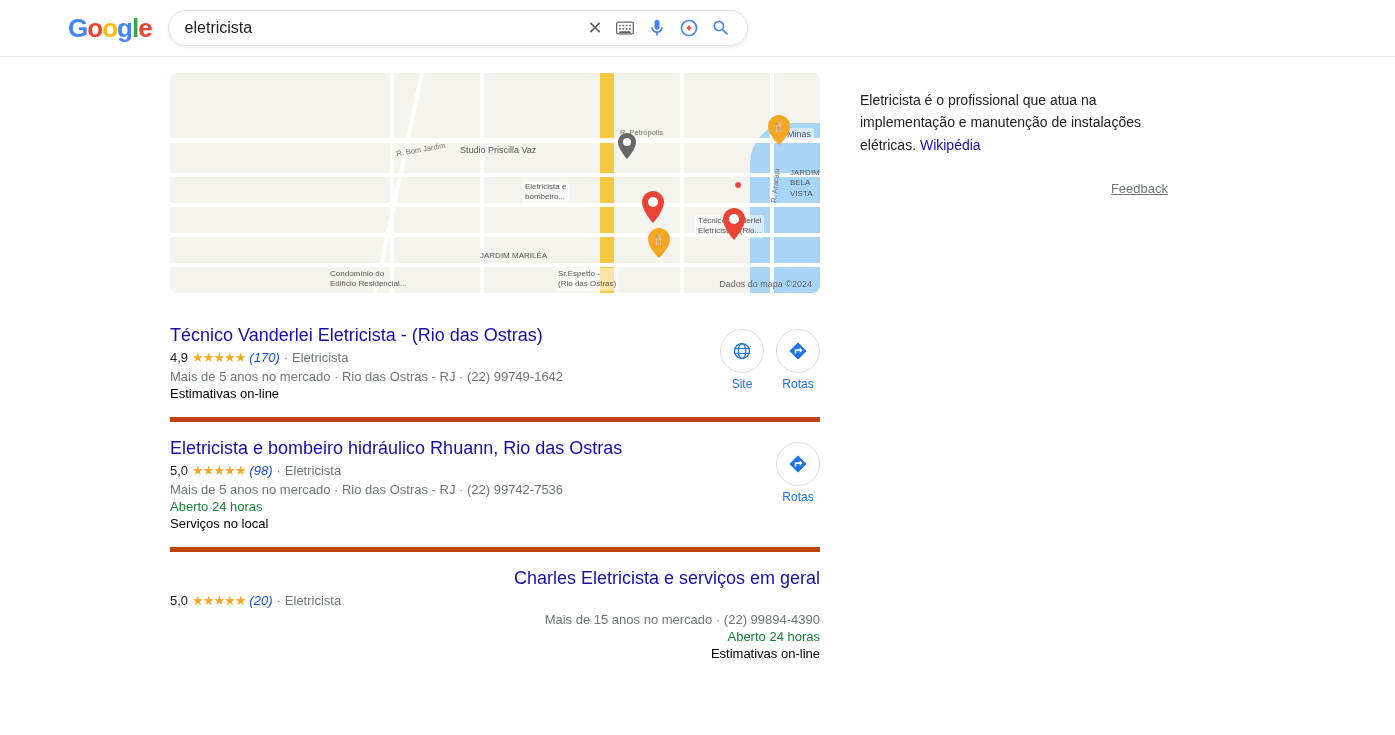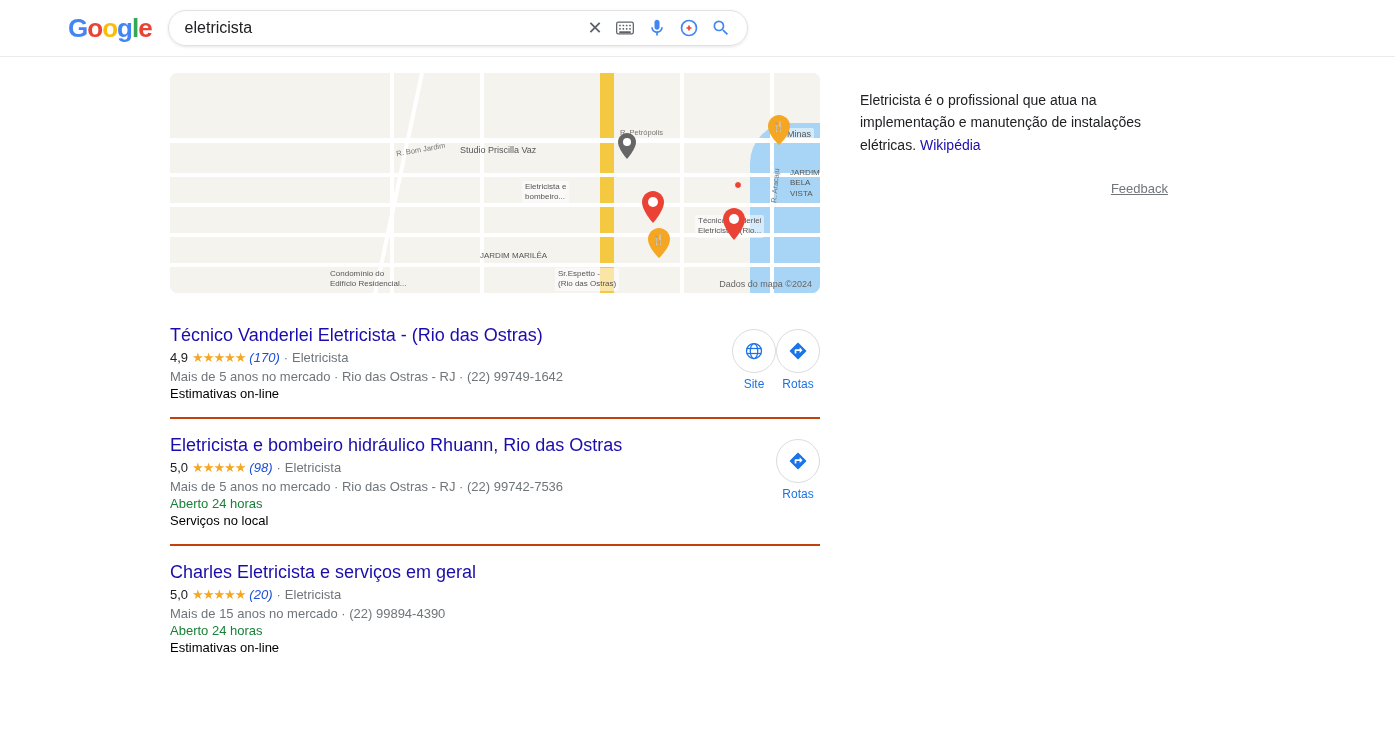--- a/index.html
+++ b/index.html
@@ -87,33 +87,35 @@
     .map-bg {
       width: 100%;
       height: 100%;
       background: #f5f3ee;
       position: relative;
     }
 
     
     .business-listing {
       padding: 16px 0;
-      border-bottom: 2px solid #c2410c;
+      border-bottom: 5px solid #c2410c;
     }
     .business-listing:last-child {
       border-bottom: none;
+      text-align: right;
     }
     .listing-header {
       display: flex;
       justify-content: space-between;
       align-items: flex-start;
     }
     .listing-info { flex: 1; }
     .listing-actions {
       display: flex;
+      gap: 12px;
       align-items: flex-start;
       padding-top: 4px;
     }
 
     .business-name {
       font-size: 18px;
       color: #1a0dab;
       cursor: pointer;
       font-weight: normal;
       margin-bottom: 4px;

